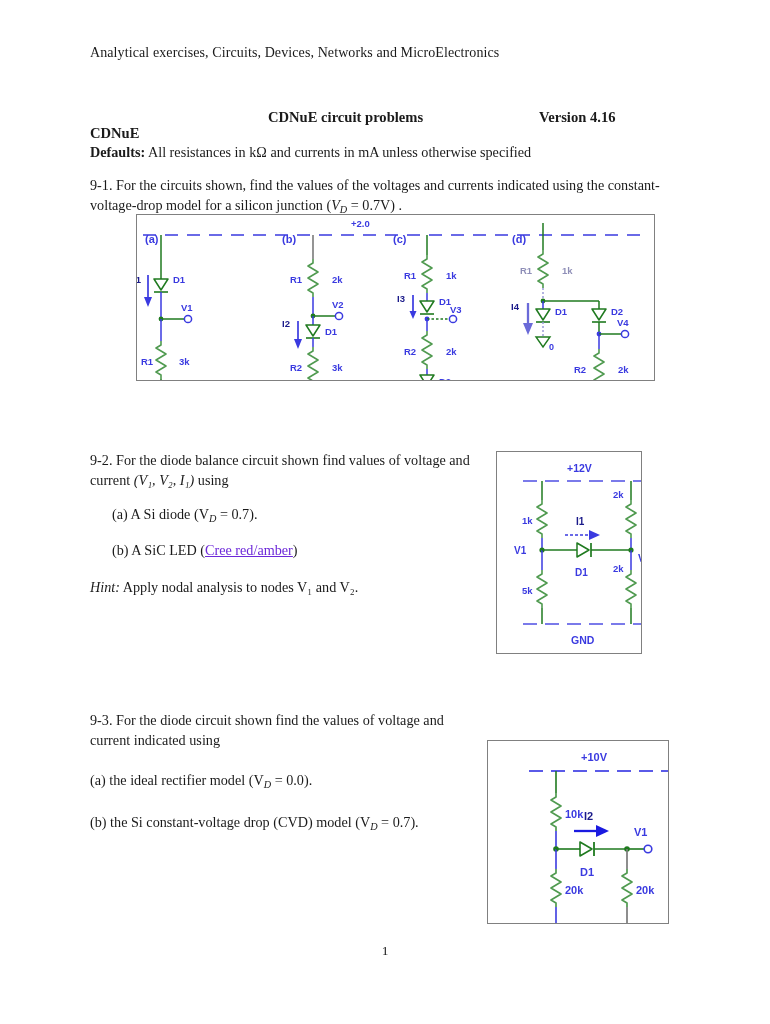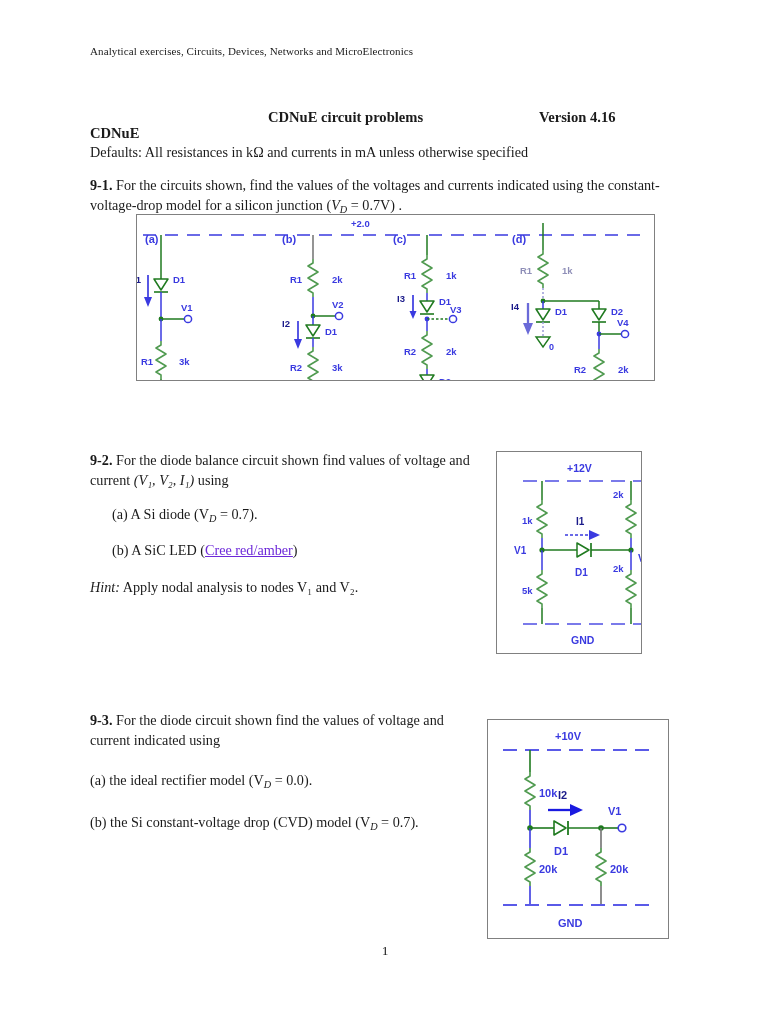--- a/index.html
+++ b/index.html
@@ -21,21 +21,21 @@
     inset: 0;
     width: 770px;
     height: 1024px;
   }
 
   
   .hdr-line {
     position: absolute;
     left: 90px;
     top: 45px;
-    font-size: 11px;
+    font-size: 14px;
     letter-spacing: 0.1px;
     white-space: nowrap;
   }
   .title-row {
     position: absolute;
     left: 90px;
     top: 109px;
     width: 540px;
     font-size: 14.6px;
     font-weight: bold;
@@ -45,29 +45,29 @@
   .title-row .t-center { position: absolute; left: 178px; top: 0; }
   .title-row .t-right  { position: absolute; left: 449px; top: 0; }
 
   .defaults {
     position: absolute;
     left: 90px;
     top: 144px;
     font-size: 14.2px;
     white-space: nowrap;
   }
-  .defaults b { font-weight: normal; }
+  .defaults b { font-weight: bold; }
 
   .prob {
     position: absolute;
     font-size: 14.2px;
     line-height: 1.42;
     text-align: left;
   }
-  .prob b { font-weight: bold; }
+  .prob b { font-weight: normal; }
   .ital { font-style: italic; }
   .sub  { font-size: 0.72em; vertical-align: -0.25em; font-style: italic; }
 
   #p91 { left: 90px; top: 175px; width: 608px; }
   #p92 { left: 90px; top: 450px; width: 390px; }
   #p92 .part { margin-top: 14px; margin-left: 22px; }
   #p92 .hint { margin-top: 16px; }
   #p93 { left: 90px; top: 710px; width: 370px; }
   #p93 .part { margin-top: 20px; }
   #p93 .hint { margin-top: 20px; }
@@ -88,21 +88,21 @@
   
   .fig {
     position: absolute;
     box-sizing: border-box;
     border: 1px solid #808080;
     background: #ffffff;
     overflow: hidden;
   }
   #fig91 { left: 136px; top: 214px; width: 519px; height: 167px; }
   #fig92 { left: 496px; top: 451px; width: 146px; height: 203px; }
-  #fig93 { left: 487px; top: 719px; width: 182px; height: 220px; }
+  #fig93 { left: 487px; top: 740px; width: 182px; height: 184px; padding-left: 26px; }
 
   .fig svg { display: block; }
 
   
   .gridbg {
     position: absolute;
     inset: 0;
     background-image:
       radial-gradient(circle, #b9b9c9 0.6px, transparent 0.7px);
     background-size: 12px 12px;

